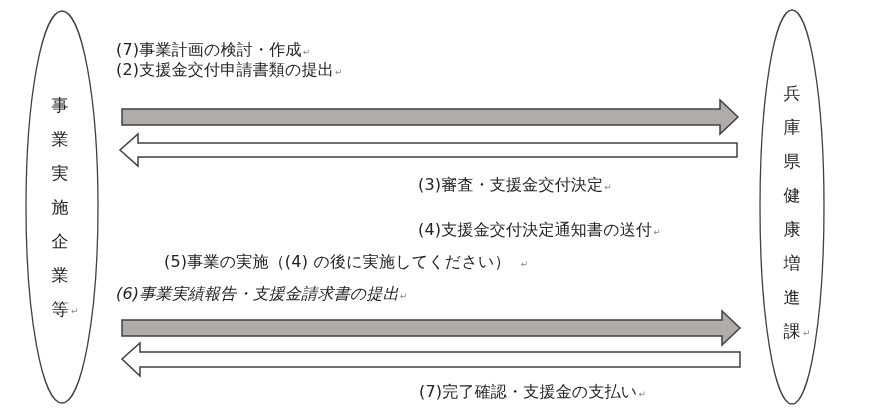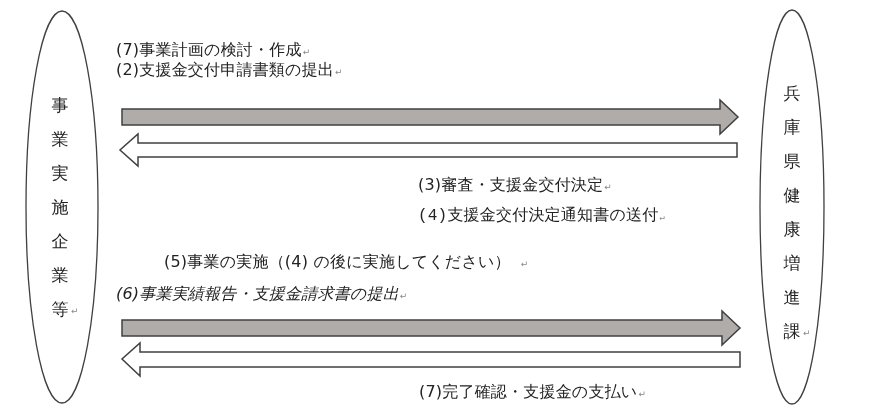--- a/index.html
+++ b/index.html
@@ -52,21 +52,21 @@
 
 <div class="label" style="left:116px; top:40px;">
   <span>(7)事業計画の検討・作成</span><span class="ret">↵</span>
 </div>
 <div class="label" style="left:116px; top:60px;">
   <span>(2)支援金交付申請書類の提出</span><span class="ret">↵</span>
 </div>
 <div class="label" style="left:418px; top:175px;text-align:center;">
   <span>(3)審査・支援金交付決定</span><span class="ret">↵</span>
 </div>
-<div class="label" style="left:418px; top:206px;font-family:Liberation Mono, monospace;">
+<div class="label" style="left:418px; top:220px;">
   <span>(4)支援金交付決定通知書の送付</span><span class="ret">↵</span>
 </div>
 <div class="label" style="left:116px; top:252px;margin-left:48px;">
   <span>(5)事業の実施（(4) の後に実施してください）</span><span class="ret" style="margin-left:10px;">↵</span>
 </div>
 <div class="label" style="left:116px; top:284px;font-style:italic;">
   <span>(6)事業実績報告・支援金請求書の提出</span><span class="ret">↵</span>
 </div>
 <div class="label" style="left:411px; top:382px;margin-left:8px;">
   <span>(7)完了確認・支援金の支払い</span><span class="ret">↵</span>

